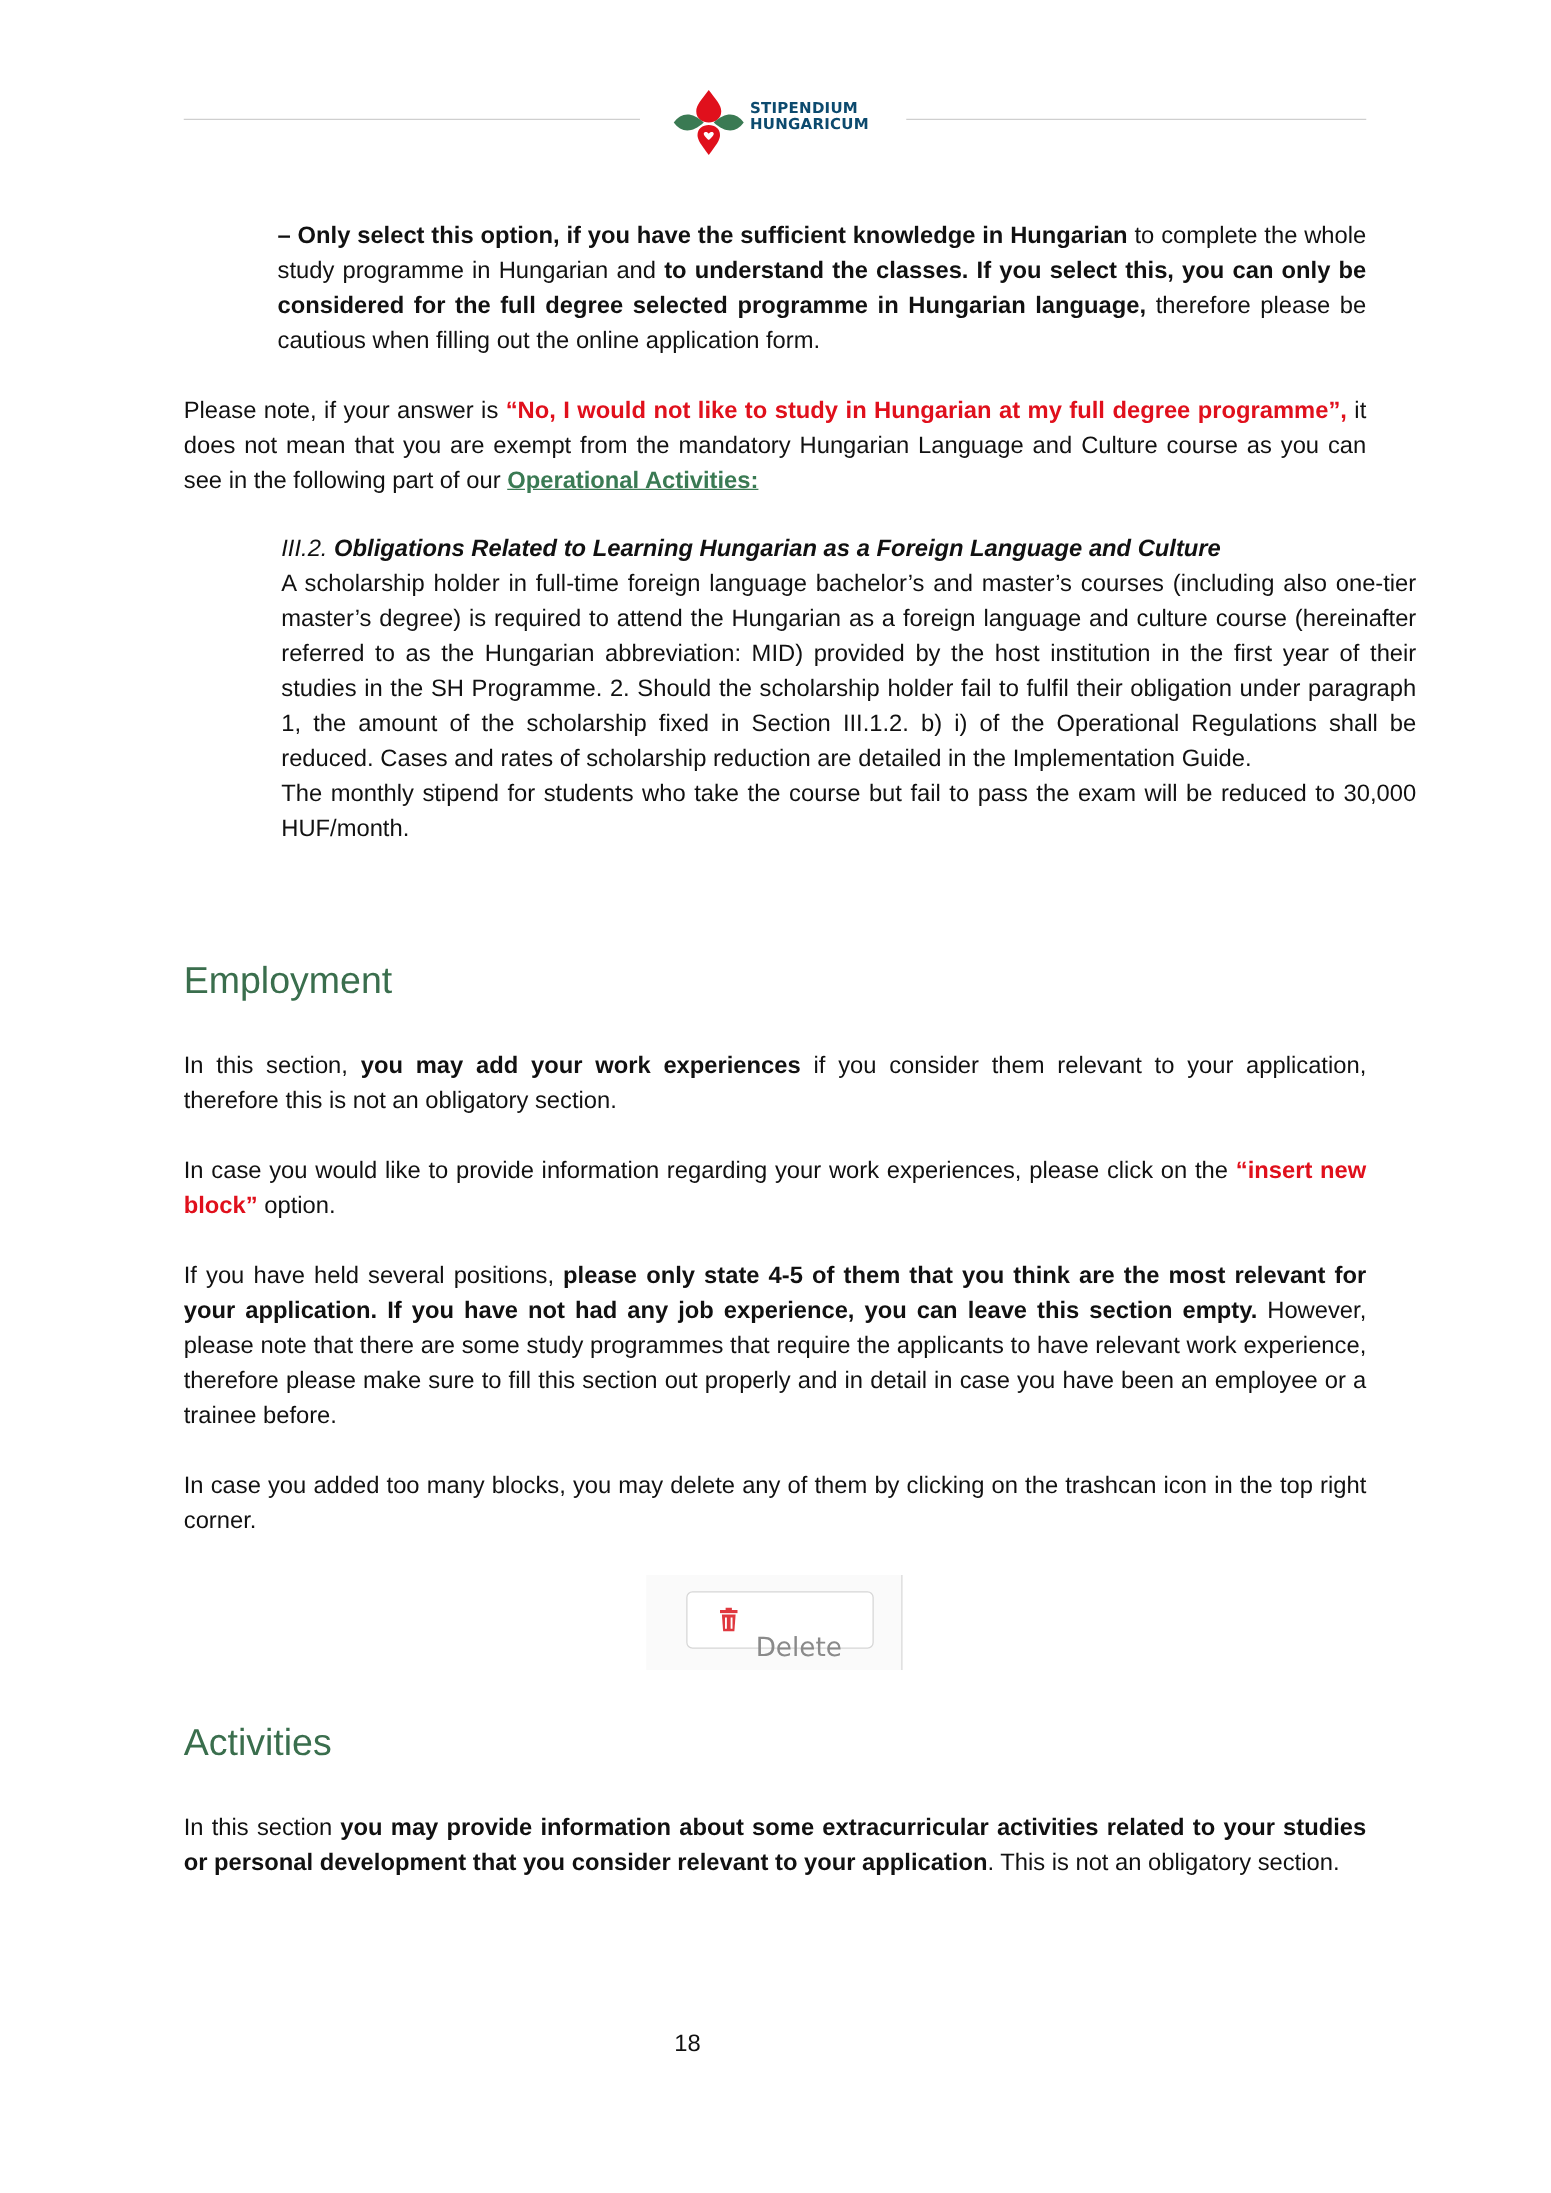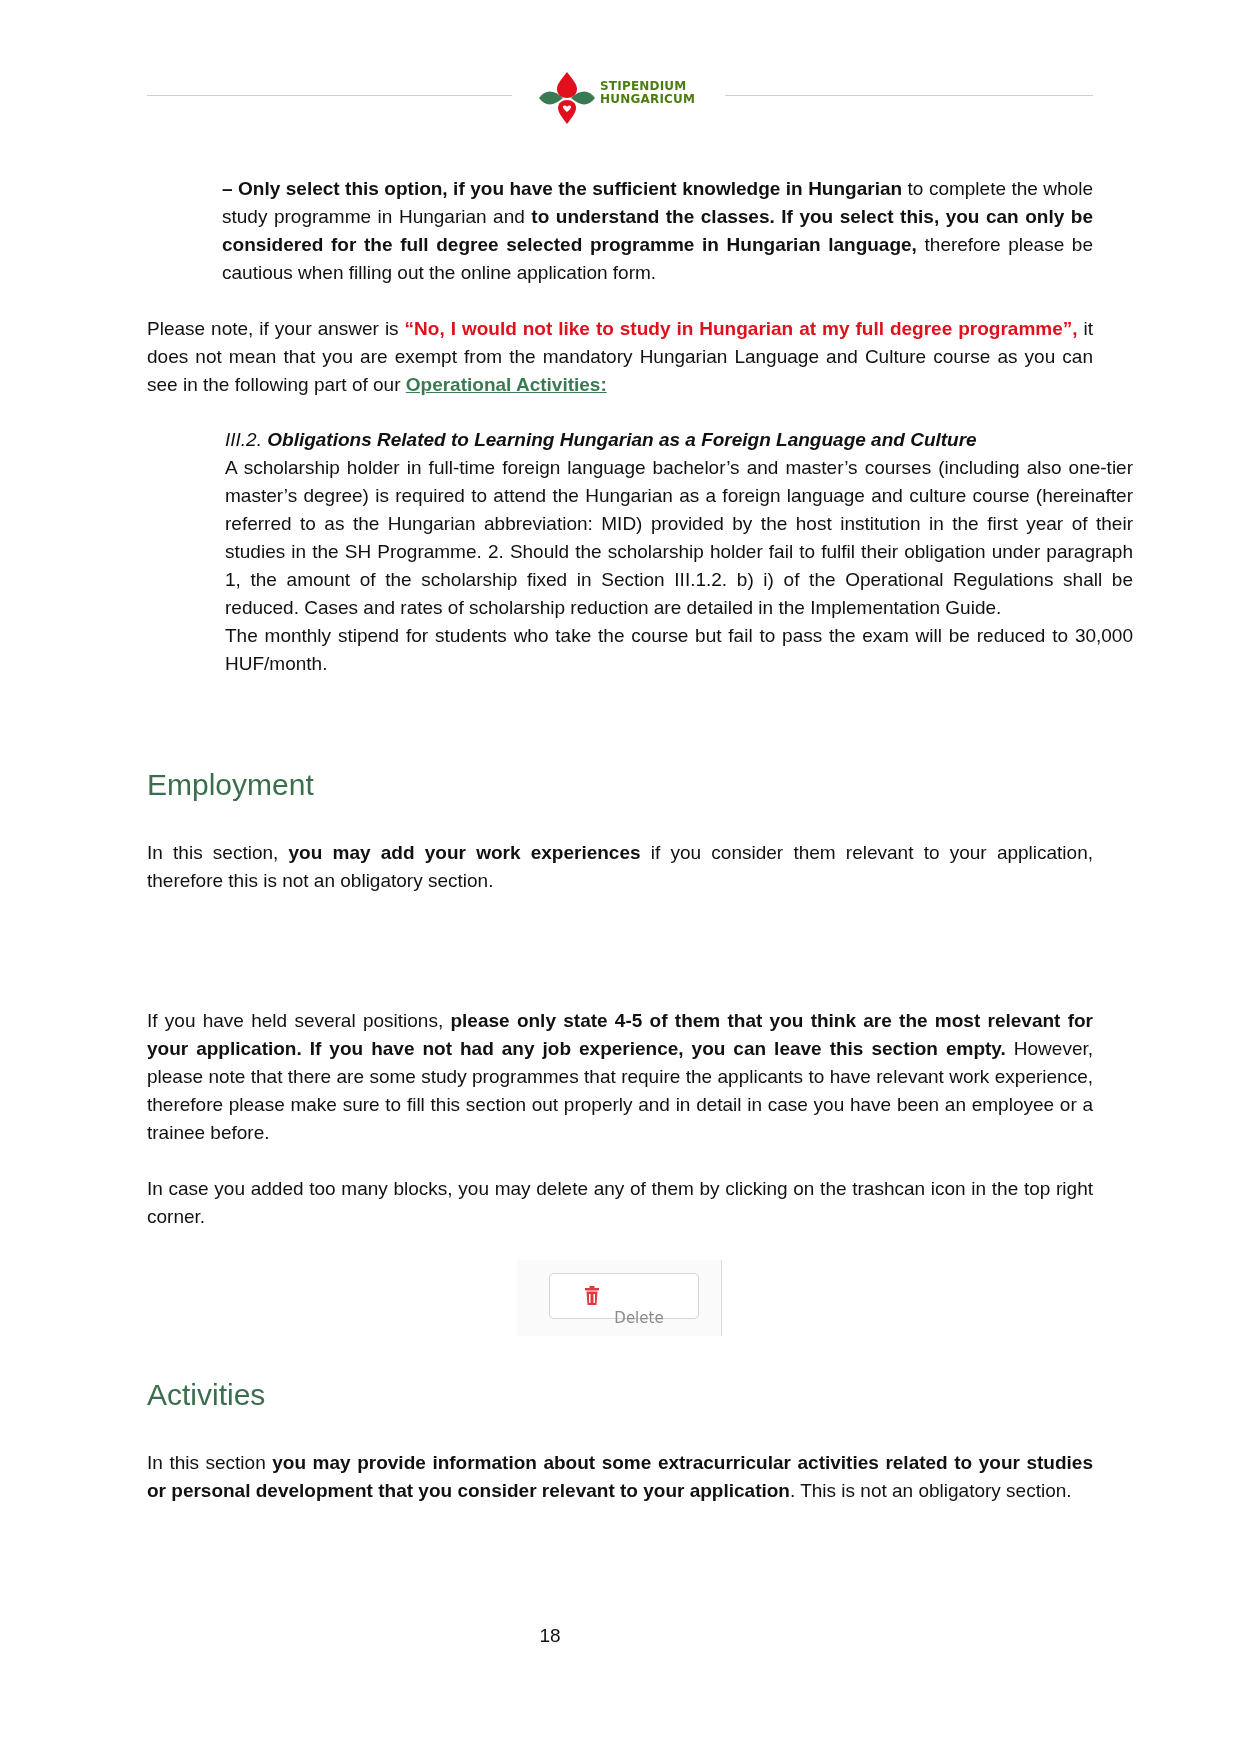--- a/index.html
+++ b/index.html
@@ -1,29 +1,29 @@
 <!DOCTYPE html>
 <html><head>
 <meta charset="utf-8">
 <style>
   html, body { margin:0; padding:0; background:#ffffff; }
   body { width:1241px; height:1754px; position:relative; font-family:"Liberation Sans", sans-serif; color:#111; }
   .page { position:absolute; left:0; top:0; width:1241px; height:1754px; }
   .hdr-line { position:absolute; top:95px; height:1px; background:#cfcfcf; }
   .logo { position:absolute; left:535px; top:70px; width:170px; height:56px; }
-  .logo-text { position:absolute; left:600px; top:80px; font-family:"DejaVu Sans", sans-serif; font-weight:bold; font-size:12px; line-height:13px; color:#4d7c0f; letter-spacing:0.2px; }
+  .logo-text { position:absolute; left:600px; top:80px; font-family:"DejaVu Sans", sans-serif; font-weight:bold; font-size:12px; line-height:13px; color:#0c4a6e; letter-spacing:0.2px; }
   .para { position:absolute; font-size:19px; line-height:28px; text-align:justify; font-family:"Liberation Sans", sans-serif; }
   .b { font-weight:bold; }
   .red { color:#e0101c; font-weight:bold; }
   .link { color:#3a7a53; font-weight:bold; text-decoration:underline; }
   .i { font-style:italic; }
   .h2 { position:absolute; left:147px; font-size:30px; color:#3a6e4d; font-family:"Liberation Sans", sans-serif; }
   .btn-wrap { position:absolute; left:517px; top:1260px; width:204px; height:76px; background:#fafafa; border-right:1px solid #d9d9d9; }
   .btn { position:absolute; left:32px; top:13px; width:148px; height:44px; border:1px solid #d6d6d6; border-radius:5px; background:#fff; display:flex; align-items:center; justify-content:center; gap:14px; cursor:pointer; }
-  .btn-label { font-size:15px; color:#8a8a8a; font-family:"DejaVu Sans", sans-serif;margin-top:44px; }
+  .btn-label { font-size:21px; color:#8a8a8a; font-family:"DejaVu Sans", sans-serif;margin-top:44px; }
   .pageno { position:absolute; top:1625px; left:0; width:1100px; text-align:center; font-size:19px; }
 </style>
 </head>
 <body>
 
 <div class="page">
 
   <div class="hdr-line" style="left:147px;width:365px;"></div>
   <div class="hdr-line" style="left:725px;width:368px;"></div>
 
@@ -53,20 +53,23 @@
     <span>A scholarship holder in full-time foreign language bachelor’s and master’s courses (including also one-tier master’s degree) is required to attend the Hungarian as a foreign language and culture course (hereinafter referred to as the Hungarian abbreviation: MID) provided by the host institution in the first year of their studies in the SH Programme. 2. Should the scholarship holder fail to fulfil their obligation under paragraph 1, the amount of the scholarship fixed in Section III.1.2. b) i) of the Operational Regulations shall be reduced. Cases and rates of scholarship reduction are detailed in the Implementation Guide.</span><br>
     <span>The monthly stipend for students who take the course but fail to pass the exam will be reduced to 30,000 HUF/month.</span>
   </div>
 
   <div class="h2" style="top:768px;">Employment</div>
 
   <div class="para" style="left:147px;top:839px;width:946px;">
     <span>In this section, </span><span class="b">you may add your work experiences</span><span> if you consider them relevant to your application, therefore this is not an obligatory section.</span>
   </div>
 
+  <div class="para" style="left:147px;top:923px;width:946px;">
+    <span>In case you would like to provide information regarding your work experiences, please click on the </span><span class="red">“insert new block”</span><span> option.</span>
+  </div>
 
   <div class="para" style="left:147px;top:1007px;width:946px;">
     <span>If you have held several positions, </span><span class="b">please only state 4-5 of them that you think are the most relevant for your application. If you have not had any job experience, you can leave this section empty.</span><span> However, please note that there are some study programmes that require the applicants to have relevant work experience, therefore please make sure to fill this section out properly and in detail in case you have been an employee or a trainee before.</span>
   </div>
 
   <div class="para" style="left:147px;top:1175px;width:946px;">In case you added too many blocks, you may delete any of them by clicking on the trashcan icon in the top right corner.</div>
 
   <div class="btn-wrap">
     <div class="btn">
       <svg width="16" height="20" viewBox="0 0 16 20">

